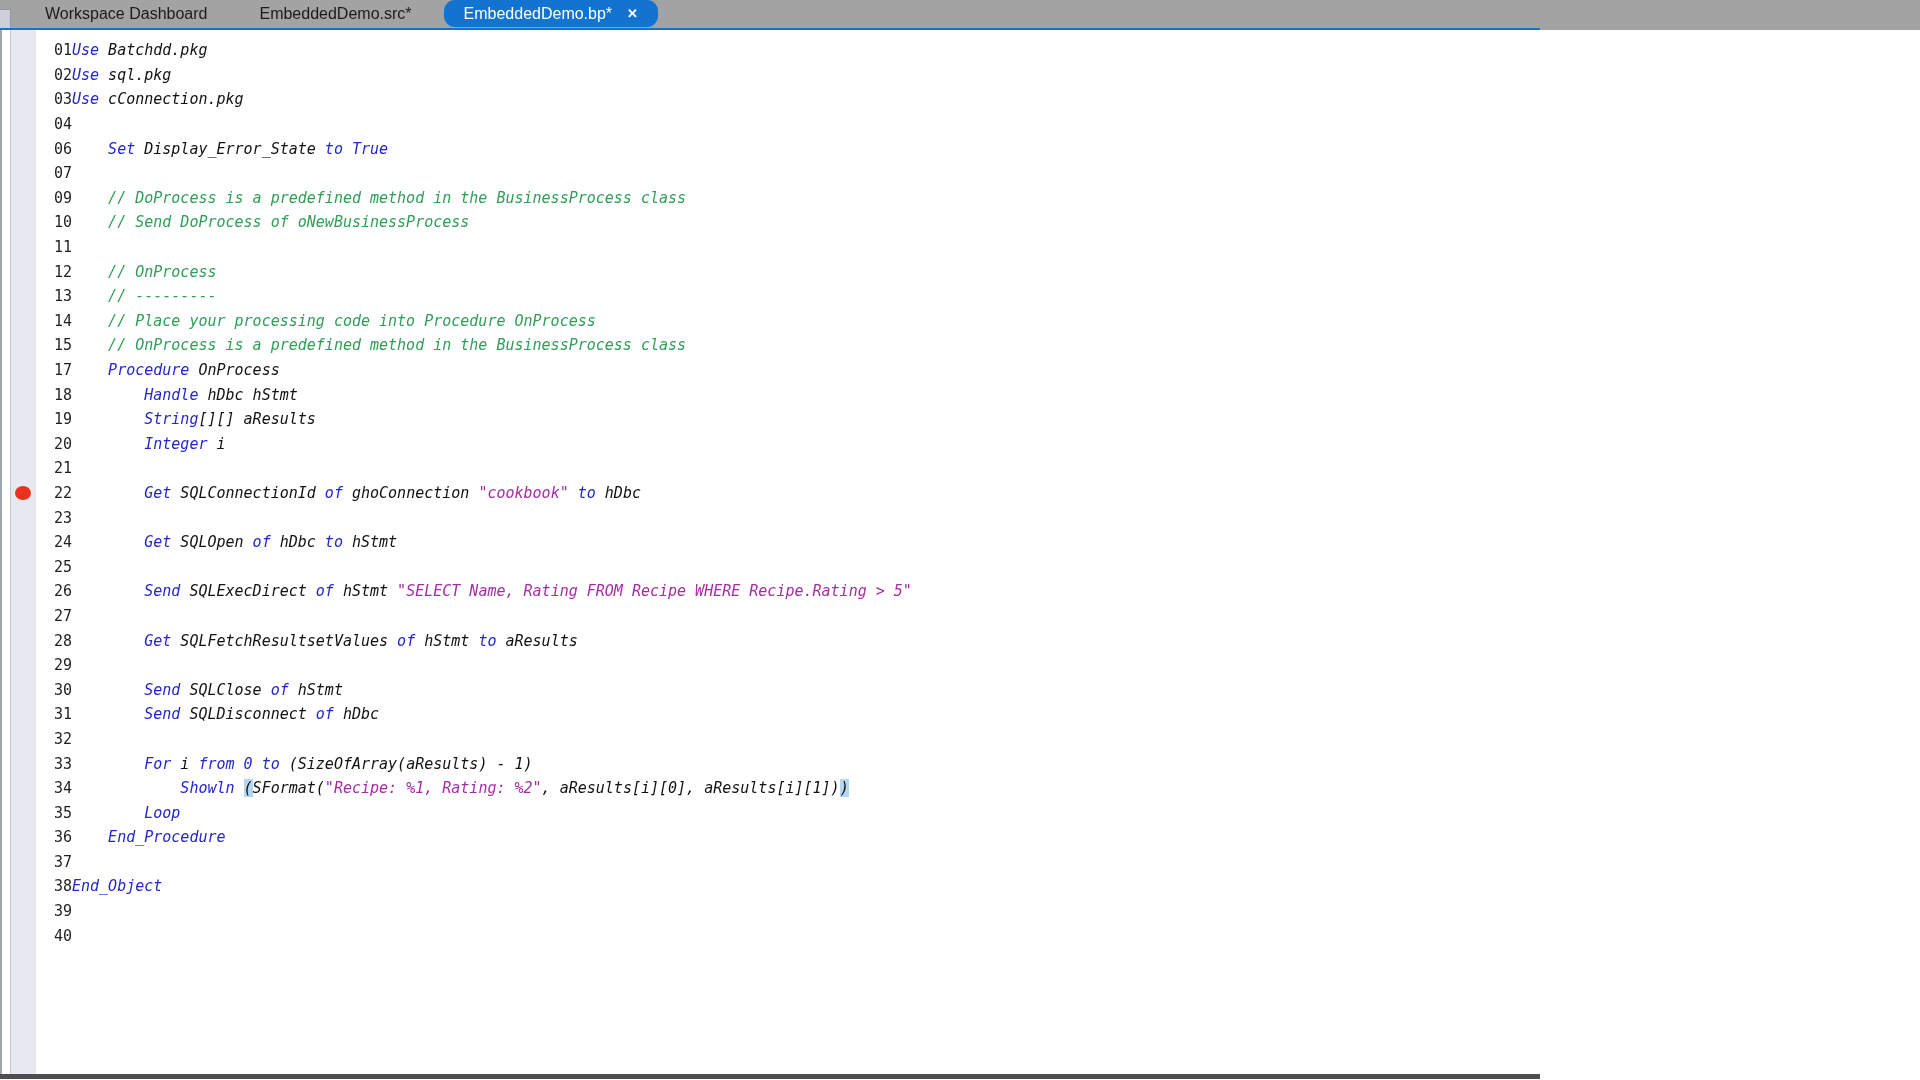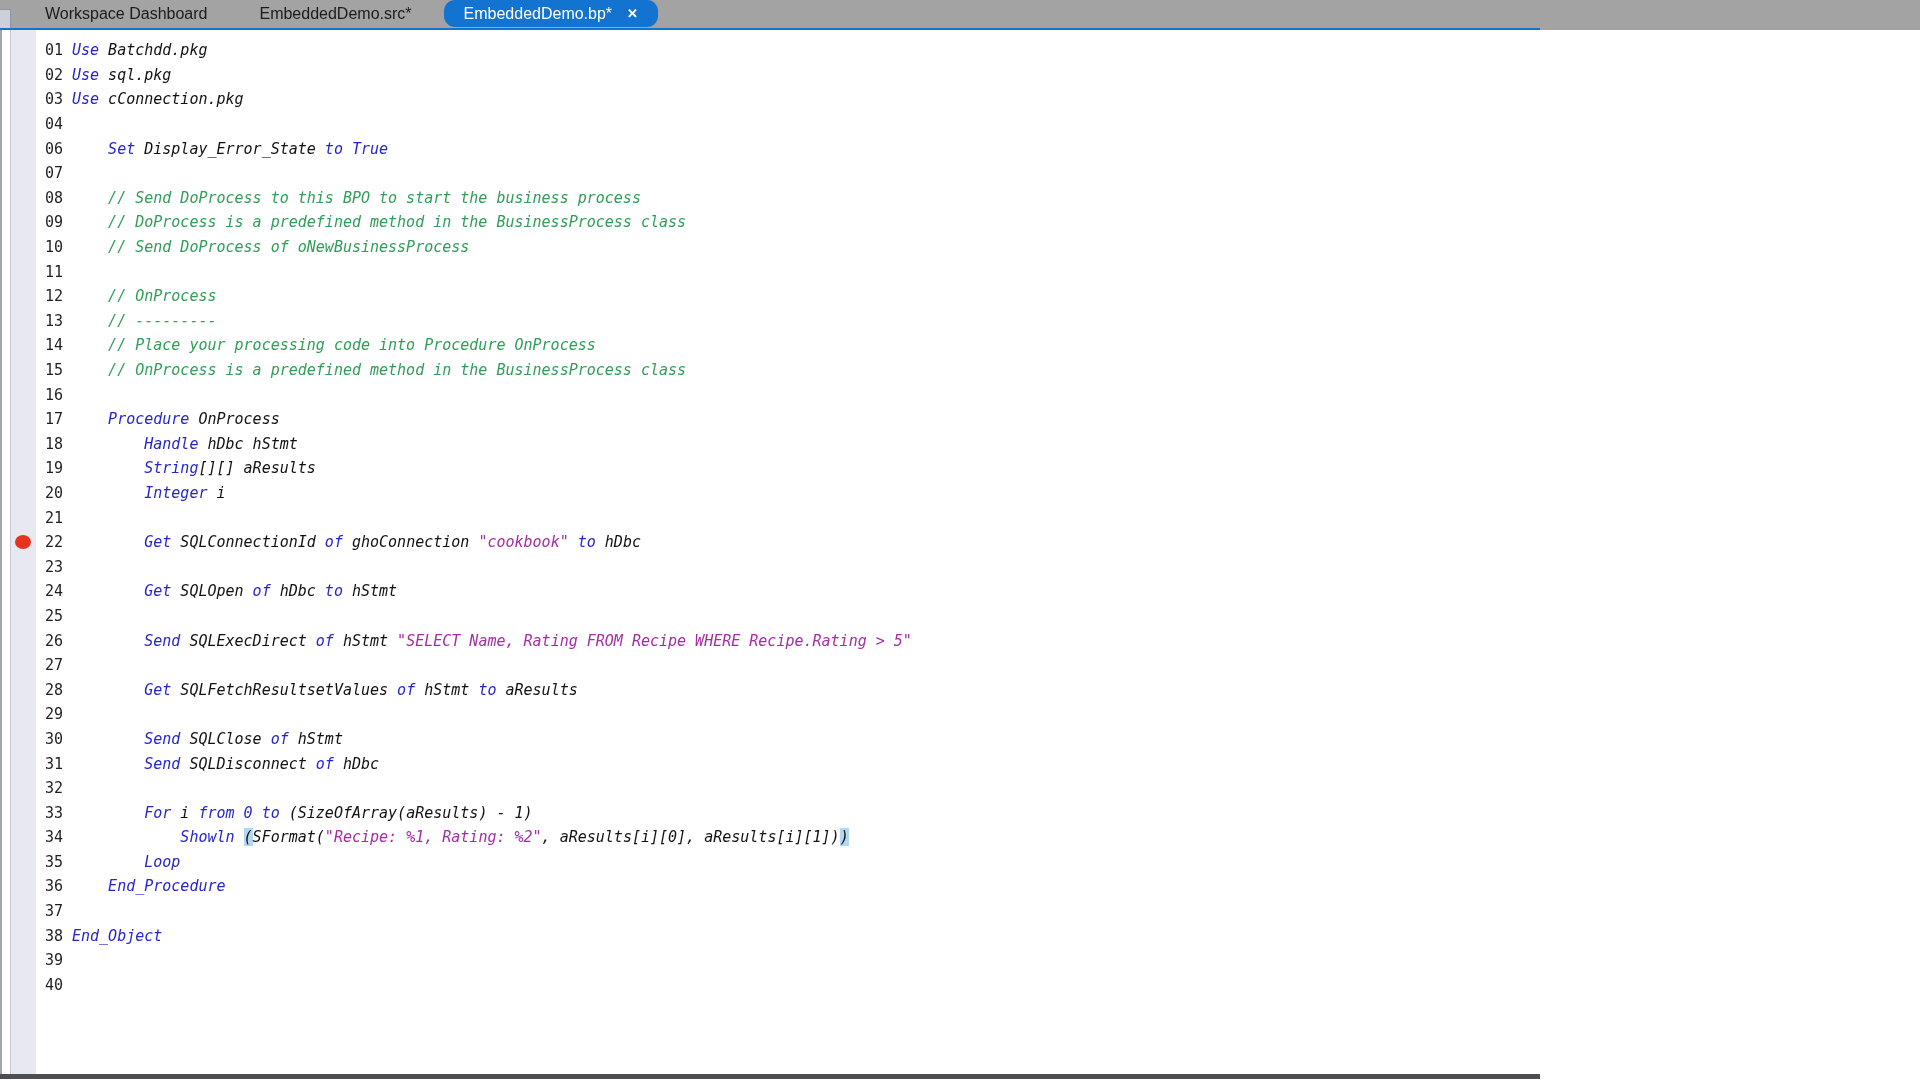--- a/index.html
+++ b/index.html
@@ -98,21 +98,21 @@
     justify-content: center;
   }
   .bp-dot {
     width: 16px; height: 14px;
     border-radius: 50%;
     background: var(--breakpoint, #e8321e);
   }
   .line-num {
     width: 36px;
     flex: none;
-    text-align: center;
+    text-align: right;
     color: #1f1f1f;
   }
   .line-code {
     margin-left: 0;
     white-space: pre;
     color: #111111;
     font-style: italic;
   }
   .c-pl  { color: #111111; }
   .c-kw  { color: var(--keyword, #2525cd); }
@@ -152,29 +152,27 @@
   <div class="editor">
     <div class="window-edge"></div>
     <div class="bp-strip"></div>
     <div class="code">
         <div class="code-row"><span class="bp-cell"></span><span class="line-num">01</span><span class="line-code"><span class="c-kw">Use</span><span class="c-pl"> Batchdd.pkg</span></span></div>
         <div class="code-row"><span class="bp-cell"></span><span class="line-num">02</span><span class="line-code"><span class="c-kw">Use</span><span class="c-pl"> sql.pkg</span></span></div>
         <div class="code-row"><span class="bp-cell"></span><span class="line-num">03</span><span class="line-code"><span class="c-kw">Use</span><span class="c-pl"> cConnection.pkg</span></span></div>
         <div class="code-row"><span class="bp-cell"></span><span class="line-num">04</span><span class="line-code"></span></div>
         <div class="code-row"><span class="bp-cell"></span><span class="line-num">06</span><span class="line-code" style="padding-left: 4ch;"><span class="c-kw">Set</span><span class="c-pl"> Display_Error_State </span><span class="c-kw">to</span><span class="c-pl"> </span><span class="c-kw">True</span></span></div>
         <div class="code-row"><span class="bp-cell"></span><span class="line-num">07</span><span class="line-code"></span></div>
-        <div class="code-row"><span class="bp-cell"></span><span class="line-num">08</span><span class="line-code" style="padding-left: 4ch;"><span class="c-cm">// Send DoProcess to this BPO to start the business process</span></span></div>
         <div class="code-row"><span class="bp-cell"></span><span class="line-num">09</span><span class="line-code" style="padding-left: 4ch;"><span class="c-cm">// DoProcess is a predefined method in the BusinessProcess class</span></span></div>
         <div class="code-row"><span class="bp-cell"></span><span class="line-num">10</span><span class="line-code" style="padding-left: 4ch; text-align: center;"><span class="c-cm">// Send DoProcess of oNewBusinessProcess</span></span></div>
         <div class="code-row"><span class="bp-cell"></span><span class="line-num">11</span><span class="line-code"></span></div>
         <div class="code-row"><span class="bp-cell"></span><span class="line-num">12</span><span class="line-code" style="padding-left: 4ch;"><span class="c-cm">// OnProcess</span></span></div>
         <div class="code-row"><span class="bp-cell"></span><span class="line-num">13</span><span class="line-code" style="padding-left: 4ch;"><span class="c-cm">// ---------</span></span></div>
         <div class="code-row"><span class="bp-cell"></span><span class="line-num">14</span><span class="line-code" style="padding-left: 4ch;"><span class="c-cm">// Place your processing code into Procedure OnProcess</span></span></div>
         <div class="code-row"><span class="bp-cell"></span><span class="line-num">15</span><span class="line-code" style="padding-left: 4ch;"><span class="c-cm">// OnProcess is a predefined method in the BusinessProcess class</span></span></div>
-        <div class="code-row"><span class="bp-cell"></span><span class="line-num">16</span><span class="line-code"></span></div>
         <div class="code-row"><span class="bp-cell"></span><span class="line-num">17</span><span class="line-code" style="padding-left: 4ch;"><span class="c-kw">Procedure</span><span class="c-pl"> OnProcess</span></span></div>
         <div class="code-row"><span class="bp-cell"></span><span class="line-num">18</span><span class="line-code" style="padding-left: 8ch;"><span class="c-kw">Handle</span><span class="c-pl"> hDbc hStmt</span></span></div>
         <div class="code-row"><span class="bp-cell"></span><span class="line-num">19</span><span class="line-code" style="padding-left: 8ch;"><span class="c-kw">String</span><span class="c-pl">[][] aResults</span></span></div>
         <div class="code-row"><span class="bp-cell"></span><span class="line-num">20</span><span class="line-code" style="padding-left: 8ch;"><span class="c-kw">Integer</span><span class="c-pl"> i</span></span></div>
         <div class="code-row"><span class="bp-cell"></span><span class="line-num">21</span><span class="line-code"></span></div>
         <div class="code-row"><span class="bp-cell"><span class="bp-dot"></span></span><span class="line-num">22</span><span class="line-code" style="padding-left: 8ch;"><span class="c-kw">Get</span><span class="c-pl"> SQLConnectionId </span><span class="c-kw">of</span><span class="c-pl"> ghoConnection </span><span class="c-str">"cookbook"</span><span class="c-pl"> </span><span class="c-kw">to</span><span class="c-pl"> hDbc</span></span></div>
         <div class="code-row"><span class="bp-cell"></span><span class="line-num">23</span><span class="line-code"></span></div>
         <div class="code-row"><span class="bp-cell"></span><span class="line-num">24</span><span class="line-code" style="padding-left: 8ch;"><span class="c-kw">Get</span><span class="c-pl"> SQLOpen </span><span class="c-kw">of</span><span class="c-pl"> hDbc </span><span class="c-kw">to</span><span class="c-pl"> hStmt</span></span></div>
         <div class="code-row"><span class="bp-cell"></span><span class="line-num">25</span><span class="line-code"></span></div>
         <div class="code-row"><span class="bp-cell"></span><span class="line-num">26</span><span class="line-code" style="padding-left: 8ch;"><span class="c-kw">Send</span><span class="c-pl"> SQLExecDirect </span><span class="c-kw">of</span><span class="c-pl"> hStmt </span><span class="c-str">"SELECT Name, Rating FROM Recipe WHERE Recipe.Rating &gt; 5"</span></span></div>

